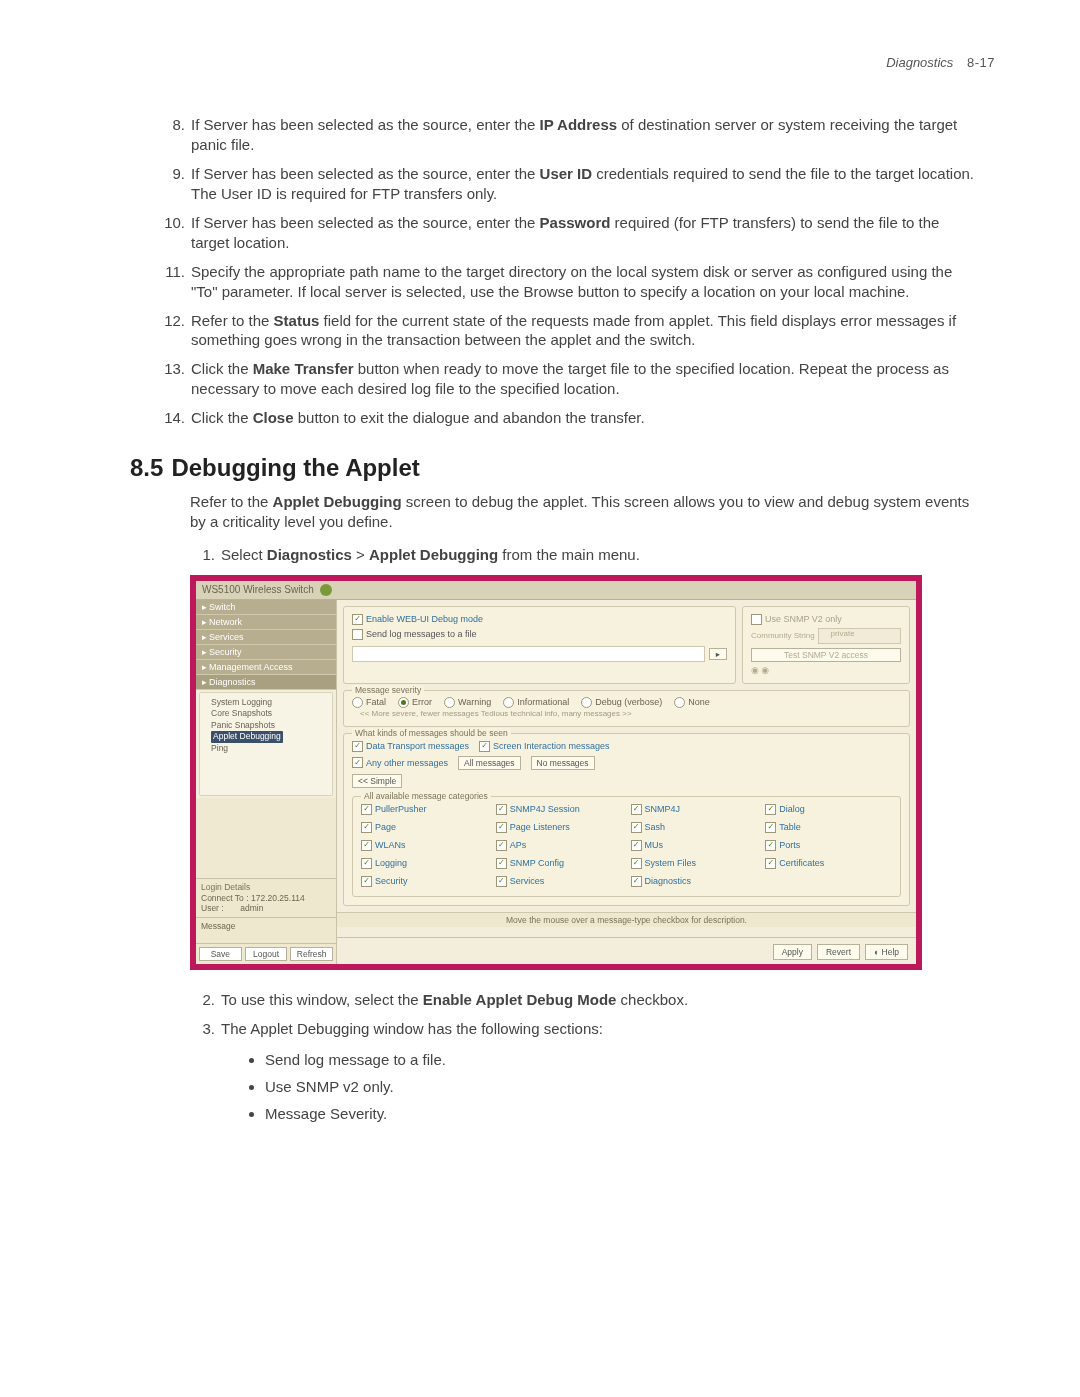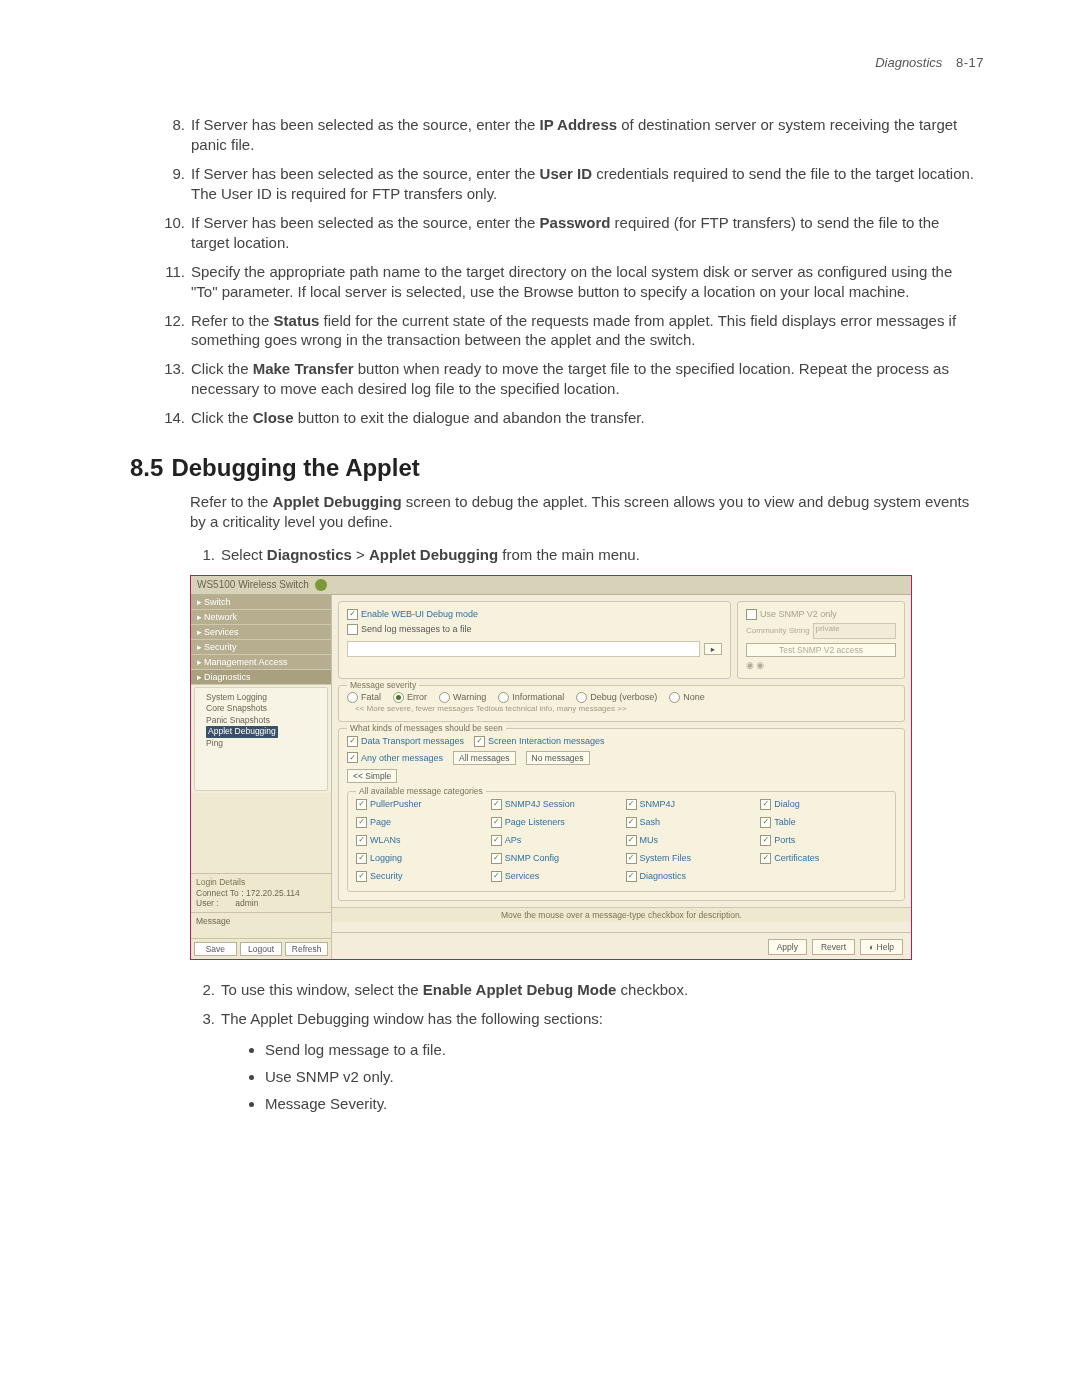--- a/index.html
+++ b/index.html
@@ -12,21 +12,21 @@
     width: 1080px;
     min-height: 1397px;
     margin: 0 auto;
     padding: 55px 100px 60px 130px;
     box-sizing: border-box;
     position: relative;
   }
   .running-head {
     position: absolute;
     top: 55px;
-    right: 96px;
+    right: 85px;
     font-size: 13px;
     color: #555;
   }
   .running-head .chap { font-style: italic; }
   .running-head .pnum { margin-left: 10px; letter-spacing: 0.5px; }
 
   .steps { margin-top: 60px; }
   .step {
     display: flex;
     font-size: 15px;
@@ -60,21 +60,21 @@
 
   .sub-steps .step .num { flex: 0 0 85px; }
 
   
   .ui-wrap {
     margin: 10px 0 20px 60px;
     width: 720px;
   }
   .ui {
     width: 720px;
-    border: 1px solid #be185d;
+    border: 6px solid #be185d;
     background: #f3eedb;
     font-size: 9px;
     color: #555;
     position: relative;
   }
   .title-bar {
     height: 18px;
     background: #d7d2b8;
     border-bottom: 1px solid #b7b09a;
     display: flex;
@@ -353,21 +353,21 @@
                 <div class="sbtn" style="width:16px;padding:0">▸</div>
               </div>
             </div>
             <div class="fs" style="flex:0 0 150px">
               <div class="ck disabled">
                 <span class="box"></span>
                   <span>Use SNMP V2 only</span>
               </div>
               <div style="display:flex;gap:3px;margin-top:3px;align-items:center">
                 <span style="font-size:8px;color:#b2ab91">Community String</span>
-                <div class="txtf dim" style="font-size:8px;padding-left:2px;color:#b2ab91"><span>private</span></div>
+                <div class="txtf dim" style="font-size:8px;padding-left:12px;color:#b2ab91"><span>private</span></div>
               </div>
               <div class="sbtn dim" style="margin-top:4px">Test SNMP V2 access</div>
               <div style="margin-top:3px;font-size:9px;color:#b2ab91">◉ ◉</div>
             </div>
           </div>
 
           <div class="fs" style="margin:0 6px">
             <span class="legend">Message severity</span>
             <div id="sev-opts" style="display:flex;flex-wrap:wrap">
                 <span class="radio">

